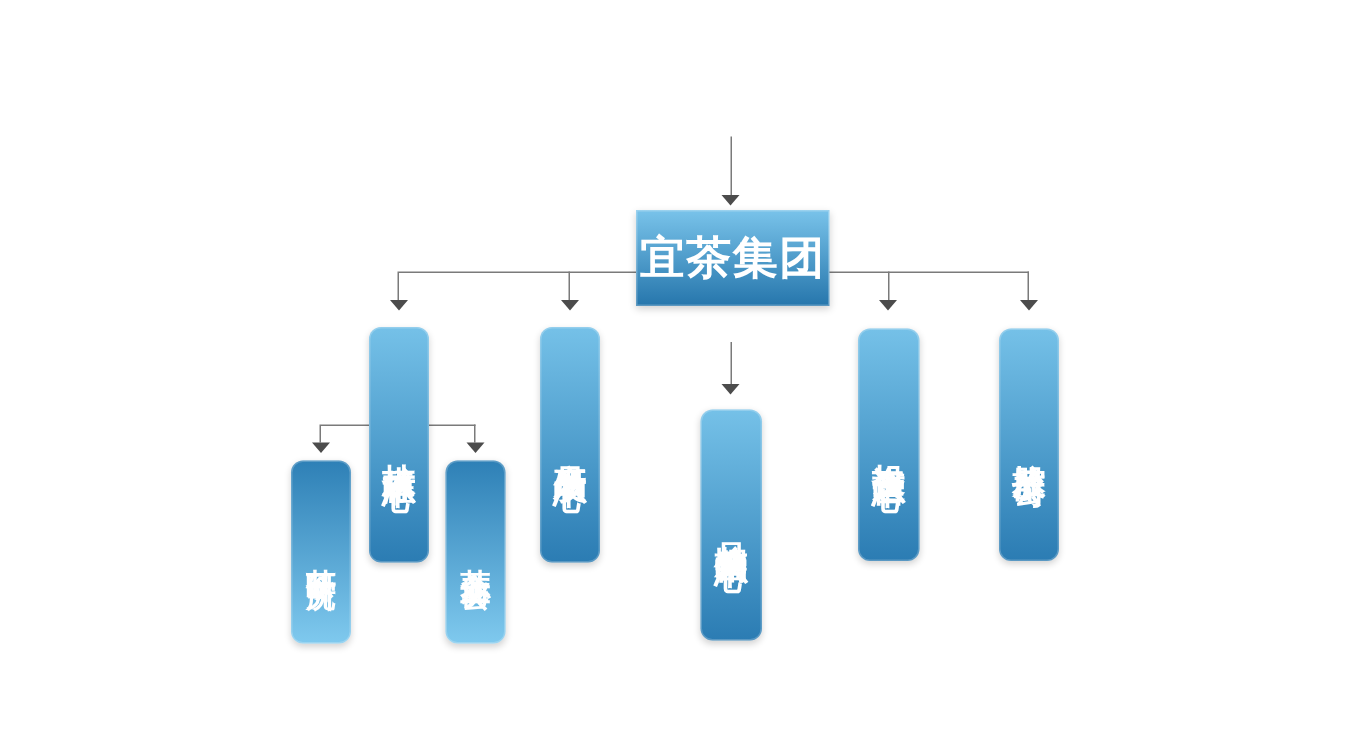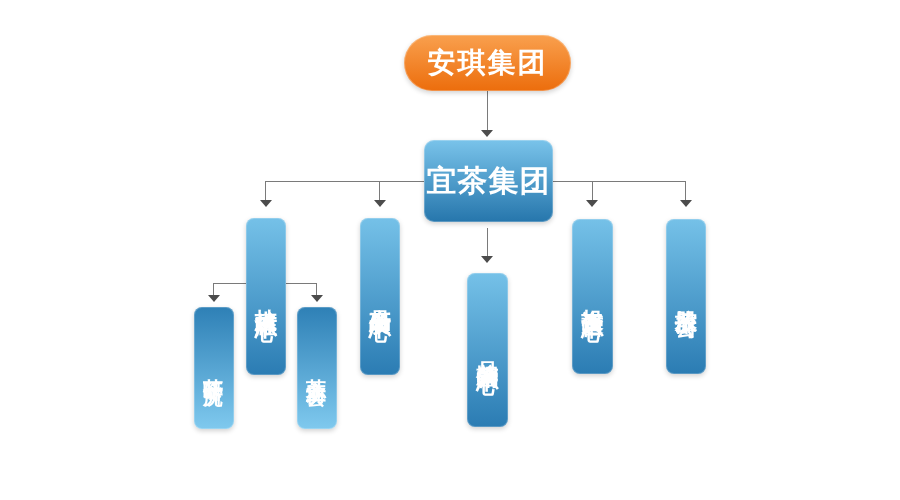--- a/index.html
+++ b/index.html
@@ -11,21 +11,21 @@
     position:absolute;display:flex;align-items:center;justify-content:center;
     color:#ffffff;font-weight:bold;z-index:2;
     box-shadow:0 2px 5px rgba(0,0,0,0.18), inset 0 0 0 1px rgba(255,255,255,0.25);
   }
   .root{
     left:404px;top:35px;width:167px;height:56px;border-radius:28px;
     background:linear-gradient(180deg,#F9A04E 0%,#EC6D0C 100%);
     font-size:28px;letter-spacing:2px;
   }
   .hub{
-    left:424px;top:140px;width:129px;height:82px;border-radius:10px;
+    left:424px;top:140px;width:129px;height:64px;border-radius:0;
     background:linear-gradient(180deg,#79C3EA 0%,#2676AC 100%);
     font-size:30px;letter-spacing:1px;
   }
   .vbox{
     position:absolute;width:40px;border-radius:8px;z-index:2;
     display:flex;align-items:center;justify-content:center;
     writing-mode:vertical-rl;text-orientation:upright;
     color:#ffffff;font-weight:bold;font-size:22px;letter-spacing:2px;
     box-shadow:0 2px 5px rgba(0,0,0,0.18), inset 0 0 0 1px rgba(255,255,255,0.22);
   }
@@ -39,21 +39,20 @@
     position:absolute;width:0;height:0;z-index:1;
     border-left:6px solid transparent;border-right:6px solid transparent;
     border-top:7px solid #4c4c4c;
   }
 </style>
 </head>
 <body>
 
 <div class="stage">
 
-  <div class="node root">安琪集团</div>
 
   <div class="vline" style="left:487px;top:91px;height:40px"></div>
   <div class="arrowhead" style="left:481px;top:130px"></div>
 
   <div class="node hub">宜茶集团</div>
 
   <div class="hline" style="left:266px;top:181px;width:420px"></div>
 
   <div class="vline" style="left:265px;top:181px;height:19px"></div>
   <div class="arrowhead" style="left:260px;top:200px"></div>

